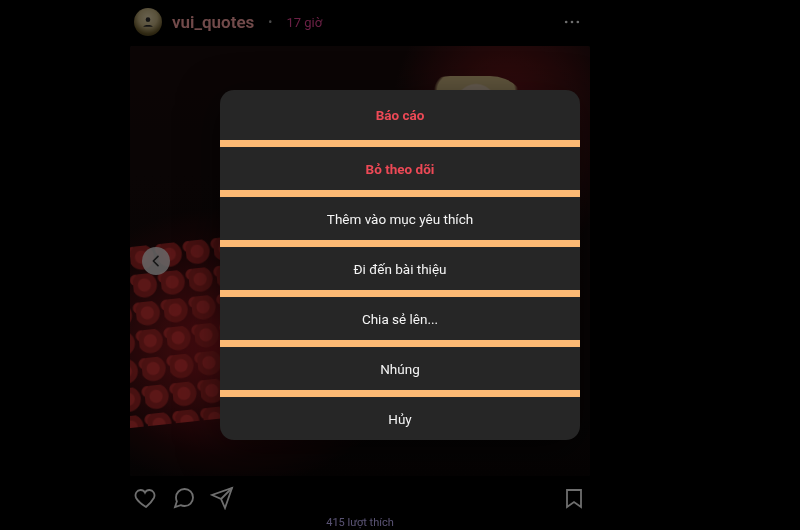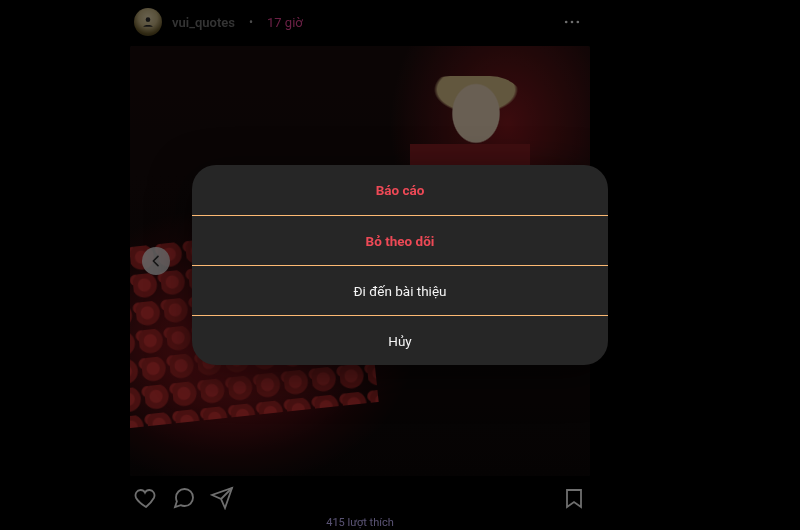--- a/index.html
+++ b/index.html
@@ -3,21 +3,21 @@
 <meta charset="utf-8">
 <style>
   * { box-sizing: border-box; margin: 0; padding: 0; }
   html, body { width: 800px; height: 530px; background: #000; font-family: -apple-system, BlinkMacSystemFont, "Segoe UI", Roboto, Helvetica, Arial, sans-serif; overflow: hidden; }
   .stage { position: relative; width: 800px; height: 530px; background:#000; }
   
   .post { position:absolute; left:130px; top:0; width:460px; }
   .post-header { display:flex; align-items:center; gap:10px; padding:8px 4px 10px 4px; }
   .avatar { width:28px; height:28px; border-radius:50%; background: radial-gradient(circle at 50% 35%, #e8d9b0 0%, #c7b584 40%, #6a5a2a 70%, #2a220e 100%); display:flex; align-items:center; justify-content:center; color:#1a1a1a; }
   .avatar svg{ width:14px; height:14px; }
-  .uname { color:#737373; font-size:13px; font-weight:600; }
+  .uname { color:#fca5a5; font-size:17px; font-weight:600; }
   .sep-dot { color:#a8a8a8; font-size:12px; padding:0 4px; }
   .ts { color:#ec4899; font-size:13px; }
   .more { margin-left:auto; color:#f5f5f5; display:flex; align-items:center; cursor:pointer; padding:4px; }
   .more svg{ width:20px; height:20px; }
   .media { position:relative; width:460px; height:430px; background:#121212; overflow:hidden; border-radius:2px; }
   .bg1 { position:absolute; inset:0; background:
       radial-gradient(ellipse 260px 200px at 22% 70%, rgba(190,30,40,0.9), rgba(70,12,16,0.4) 55%, transparent 70%),
       radial-gradient(ellipse 180px 220px at 82% 18%, rgba(150,28,34,0.85), transparent 65%),
       linear-gradient(180deg,#1a0d0d 0%, #140b0b 60%, #0d0808 100%);
   }
@@ -40,22 +40,22 @@
   .carousel-prev { position:absolute; left:12px; top: calc(50% - 14px); width:28px; height:28px; border-radius:50%; background: rgba(230,230,230,0.85); display:flex; align-items:center; justify-content:center; cursor:pointer; }
   .carousel-prev svg{ width:16px; height:16px; color:#333; }
   .actions { display:flex; align-items:center; gap:14px; padding:10px 4px 4px 4px; color:#f5f5f5; }
   .actions .spacer{ flex:1; }
   .icon-btn { cursor:pointer; display:flex; }
   .icon-btn svg{ width:24px; height:24px; stroke:#f5f5f5; fill:none; stroke-width:1.8; }
   .likes { color:#c4b5fd; font-size:11px; padding:2px 4px 0 4px;text-align:center; }
 
   
   .overlay { position:absolute; inset:0; background: rgba(0,0,0,0.55); display:flex; align-items:center; justify-content:center; }
-  .menu { width:416px; background:#262626; border-radius:24px; overflow:hidden; box-shadow:0 10px 40px rgba(0,0,0,0.6); }
-  .menu-item { position:relative; height:50px; display:flex; align-items:center; justify-content:center; font-size:13.5px; color:#f5f5f5; cursor:pointer; border-top:1px solid #fdba74; }
+  .menu { width:360px; background:#262626; border-radius:14px; overflow:hidden; box-shadow:0 10px 40px rgba(0,0,0,0.6); }
+  .menu-item { position:relative; height:50px; display:flex; align-items:center; justify-content:center; font-size:13.5px; color:#f5f5f5; cursor:pointer; border-top:7px solid #fdba74; }
   .menu-item:first-child{ border-top:none; }
   .menu-item.danger{ color:#ed4956; font-weight:700; }
   .menu-item.highlighted::after{
      content:""; position:absolute; inset:2px; border:3px solid #ff1a1a; border-radius:4px; pointer-events:none;
   }
 </style>
 </head>
 <body>
 
 <div class="stage">
@@ -121,21 +121,30 @@
 
   <div class="overlay">
     <div class="menu" id="menu">
         <div class="menu-item danger">
           <span>Báo cáo</span>
         </div>
         <div class="menu-item danger">
           <span>Bỏ theo dõi</span>
         </div>
         <div class="menu-item">
+          <span>Thêm vào mục yêu thích</span>
+        </div>
+        <div class="menu-item">
           <span>Đi đến bài thiệu</span>
+        </div>
+        <div class="menu-item">
+          <span>Chia sẻ lên...</span>
+        </div>
+        <div class="menu-item">
+          <span>Nhúng</span>
         </div>
         <div class="menu-item">
           <span>Hủy</span>
         </div>
       </div>
   </div>
 
 </div>
 
 </body></html>

